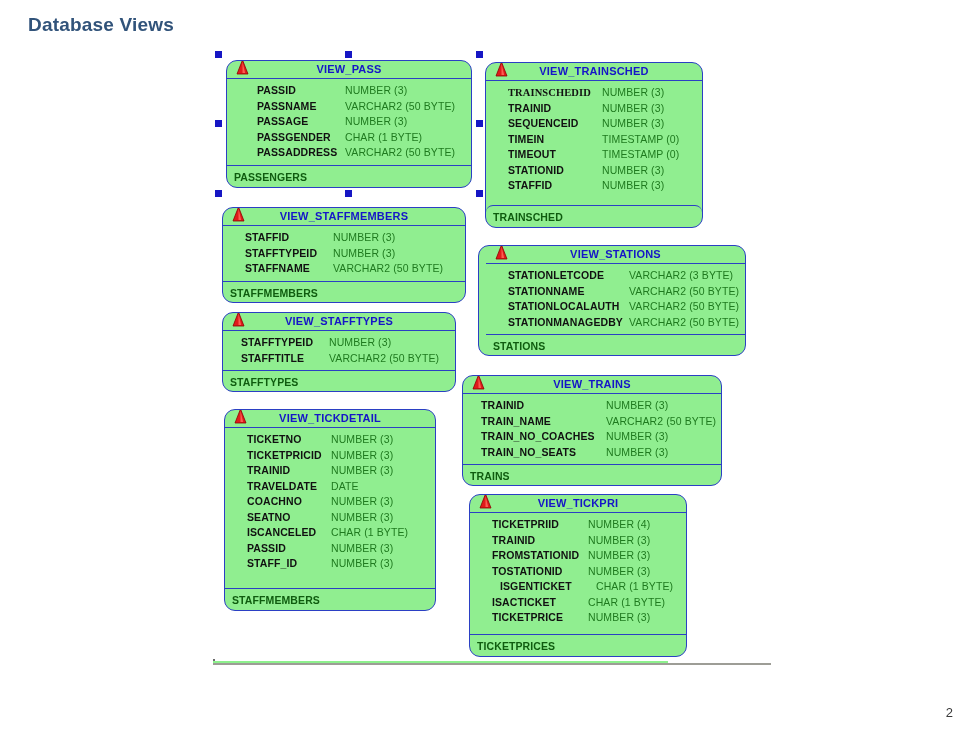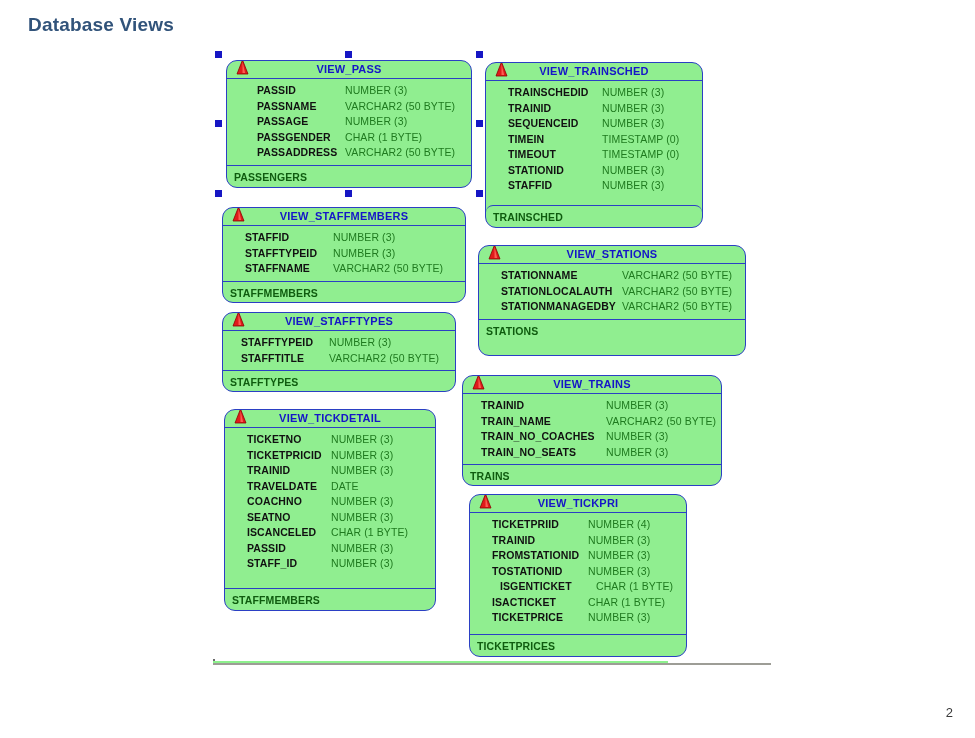--- a/index.html
+++ b/index.html
@@ -162,21 +162,21 @@
     <div class="view-box" style="left: 485px; top: 62px; width: 218px; height: 166px;">
       <div class="vb-header">
         <span class="view-icon"><svg width="13" height="17" viewBox="0 0 13 17">
             <polygon points="6.5,1 12,15 1,15" fill="#e01b1b" stroke="#8c0000" stroke-width="0.8"></polygon>
             <polygon points="6.5,3 9.2,14 6.5,14" fill="#ff6a5a" opacity="0.85"></polygon>
           </svg></span>
         <span class="vb-title">VIEW_TRAINSCHED</span>
       </div>
       <div class="vb-cols">
         <div class="vb-row">
-          <span class="vb-colname" style="margin-left: 22px; width: 94px;">TRAINSCHEDID</span>
+          <span class="vb-colname" style="margin-left: 22px; width: 94px; font-family: Liberation Serif, serif;">TRAINSCHEDID</span>
           <span class="vb-coltype">NUMBER (3)</span>
         </div>
         <div class="vb-row">
           <span class="vb-colname" style="margin-left: 22px; width: 94px;">TRAINID</span>
           <span class="vb-coltype">NUMBER (3)</span>
         </div>
         <div class="vb-row">
           <span class="vb-colname" style="margin-left: 22px; width: 94px;">SEQUENCEID</span>
           <span class="vb-coltype">NUMBER (3)</span>
         </div>
@@ -216,29 +216,33 @@
           <span class="vb-colname" style="margin-left: 22px; width: 88px;">STAFFTYPEID</span>
           <span class="vb-coltype">NUMBER (3)</span>
         </div>
         <div class="vb-row">
           <span class="vb-colname" style="margin-left: 22px; width: 88px;">STAFFNAME</span>
           <span class="vb-coltype">VARCHAR2 (50 BYTE)</span>
         </div>
       </div>
       <div class="vb-footer">STAFFMEMBERS</div>
     </div>
-    <div class="view-box" style="left: 478px; top: 245px; width: 268px; height: 111px;">
+    <div class="view-box" style="left: 478px; top: 245px; width: 268px; height: 111px; padding-left: 7px;">
       <div class="vb-header">
         <span class="view-icon"><svg width="13" height="17" viewBox="0 0 13 17">
             <polygon points="6.5,1 12,15 1,15" fill="#e01b1b" stroke="#8c0000" stroke-width="0.8"></polygon>
             <polygon points="6.5,3 9.2,14 6.5,14" fill="#ff6a5a" opacity="0.85"></polygon>
           </svg></span>
         <span class="vb-title">VIEW_STATIONS</span>
       </div>
       <div class="vb-cols">
+        <div class="vb-row">
+          <span class="vb-colname" style="margin-left: 22px; width: 121px;">STATIONLETCODE</span>
+          <span class="vb-coltype">VARCHAR2 (3 BYTE)</span>
+        </div>
         <div class="vb-row">
           <span class="vb-colname" style="margin-left: 22px; width: 121px;">STATIONNAME</span>
           <span class="vb-coltype">VARCHAR2 (50 BYTE)</span>
         </div>
         <div class="vb-row">
           <span class="vb-colname" style="margin-left: 22px; width: 121px;">STATIONLOCALAUTH</span>
           <span class="vb-coltype">VARCHAR2 (50 BYTE)</span>
         </div>
         <div class="vb-row">
           <span class="vb-colname" style="margin-left: 22px; width: 121px;">STATIONMANAGEDBY</span>

